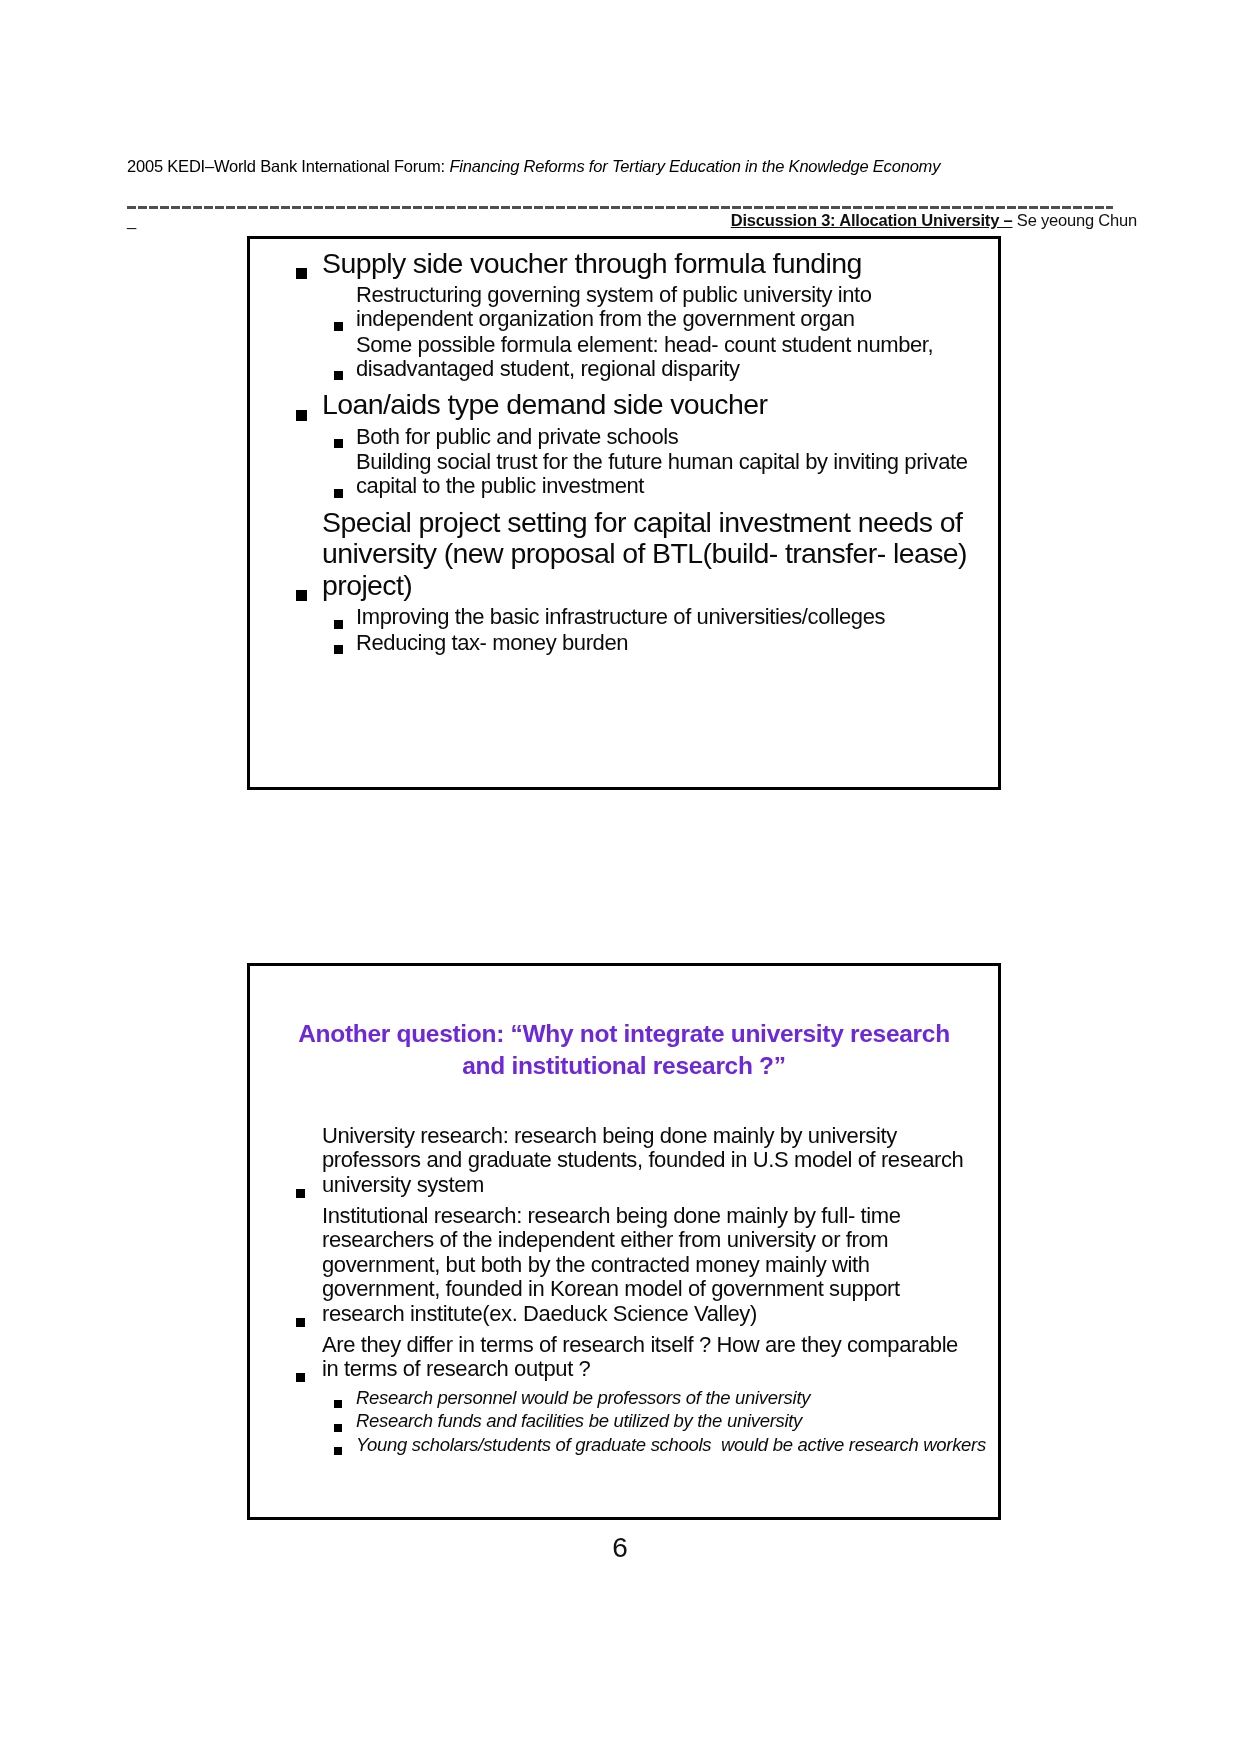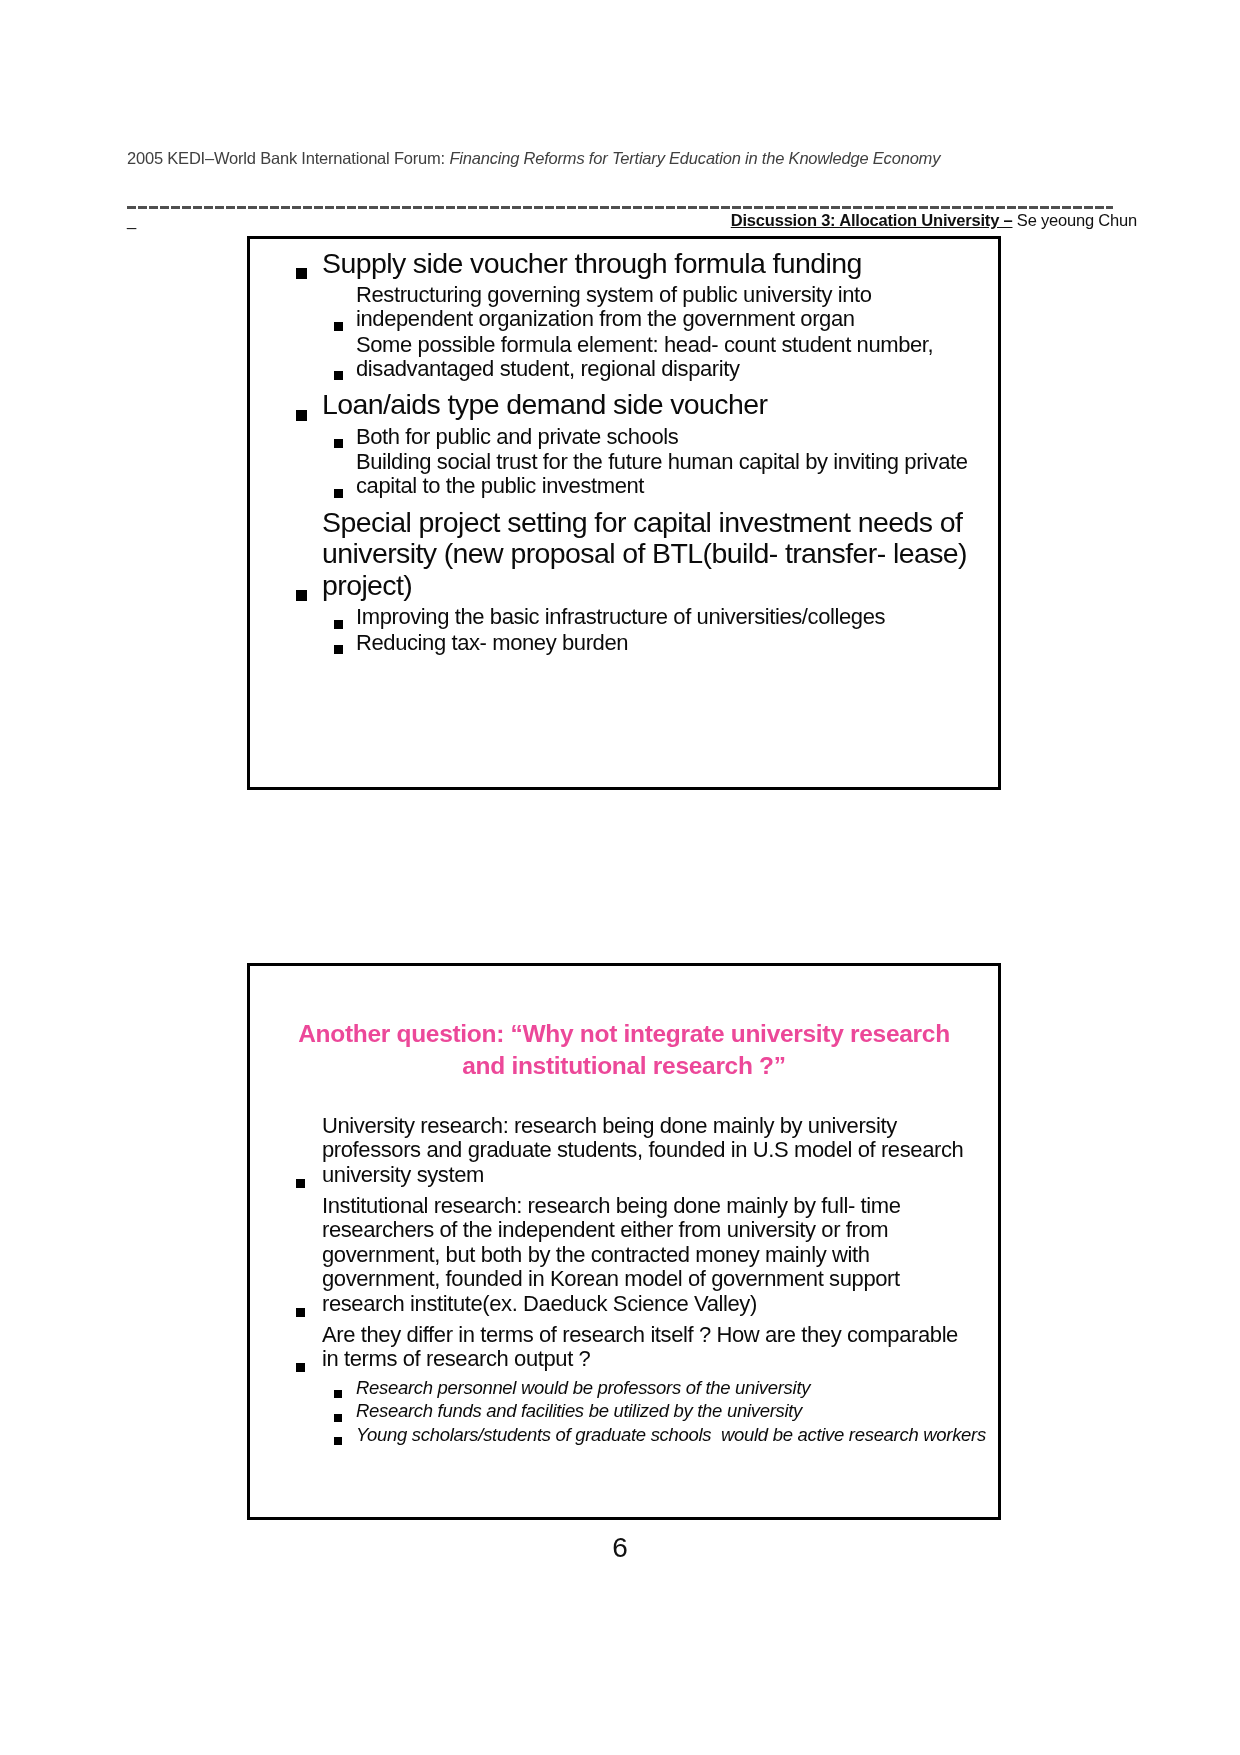--- a/index.html
+++ b/index.html
@@ -5,22 +5,22 @@
   * { margin:0; padding:0; box-sizing:border-box; }
   html,body { background:#ffffff; }
   body {
     width:1240px; height:1755px; position:relative;
     font-family:"Liberation Sans", sans-serif;
     color:#0b0b0b;
   }
 
   
   .hdr {
-    position:absolute; left:127px; top:149px; width:1000px;
-    font-size:16.5px; letter-spacing:-0.2px; color:#404040;
+    position:absolute; left:127px; top:157px; width:1000px;
+    font-size:16.5px; letter-spacing:-0.2px; color:#000000;
   }
   .hdr .it { font-style:italic; }
 
   .divider {
     position:absolute; left:127px; top:206px; width:986px; height:3px;
     background:repeating-linear-gradient(90deg,#4f4f4f 0 9px, #ffffff 9px 11px);
   }
 
   .subhdr {
     position:absolute; left:127px; top:211px; width:1010px;
@@ -40,39 +40,39 @@
   .s1-title {
     margin:12px auto 4px; width:620px; text-align:center;
     font-size:43px; font-weight:400; line-height:1.12; letter-spacing:-1px;
     color:#0a0a0a;
   }
   .s1-title .line { display:block; }
 
   .s2-title {
     margin:52px auto 0; width:660px; text-align:center;
     font-size:24.5px; font-weight:700; line-height:1.3; letter-spacing:-0.3px;
-    color:#ec4899;
+    color:#6d28d9;
   }
   .s2-title .line { display:block; }
 
   .row { display:flex; align-items:flex-end; }
   .sq  { flex:none; background:#000; display:block; }
   .txt { white-space:pre-wrap; }
 
   
   .slide1 .bullets { margin-top:2px; }
   .slide1 .row.l1 { margin:9px 26px 4px 46px; }
   .slide1 .row.l1 .sq { width:11px; height:11px; margin:11px 15px 0 0; }
   .slide1 .row.l1 .txt { font-size:28.5px; line-height:1.1; letter-spacing:-0.6px; }
   .slide1 .row.l2 { margin:2px 12px 2px 84px; }
   .slide1 .row.l2 .sq { width:9px; height:9px; margin:8px 13px 0 0; }
   .slide1 .row.l2 .txt { font-size:22px; line-height:1.08; letter-spacing:-0.4px; }
 
   
-  .slide2 .bullets { margin-top:32px; }
+  .slide2 .bullets { margin-top:42px; }
   .slide2 .row.l1 { margin:6px 22px 6px 46px; }
   .slide2 .row.l1 .sq { width:9px; height:9px; margin:8px 17px 0 0; }
   .slide2 .row.l1 .txt { font-size:22px; line-height:1.12; letter-spacing:-0.4px; }
   .slide2 .row.l2 { margin:3px 8px 3px 84px; }
   .slide2 .row.l2 .sq { width:8px; height:8px; margin:7px 14px 0 0; }
   .slide2 .row.l2 .txt { font-size:18.5px; line-height:1.1; letter-spacing:-0.3px;font-style:italic; }
 
   .pageno {
     position:absolute; top:1532px; left:0; width:1240px;
     text-align:center; font-size:28px; color:#111;

